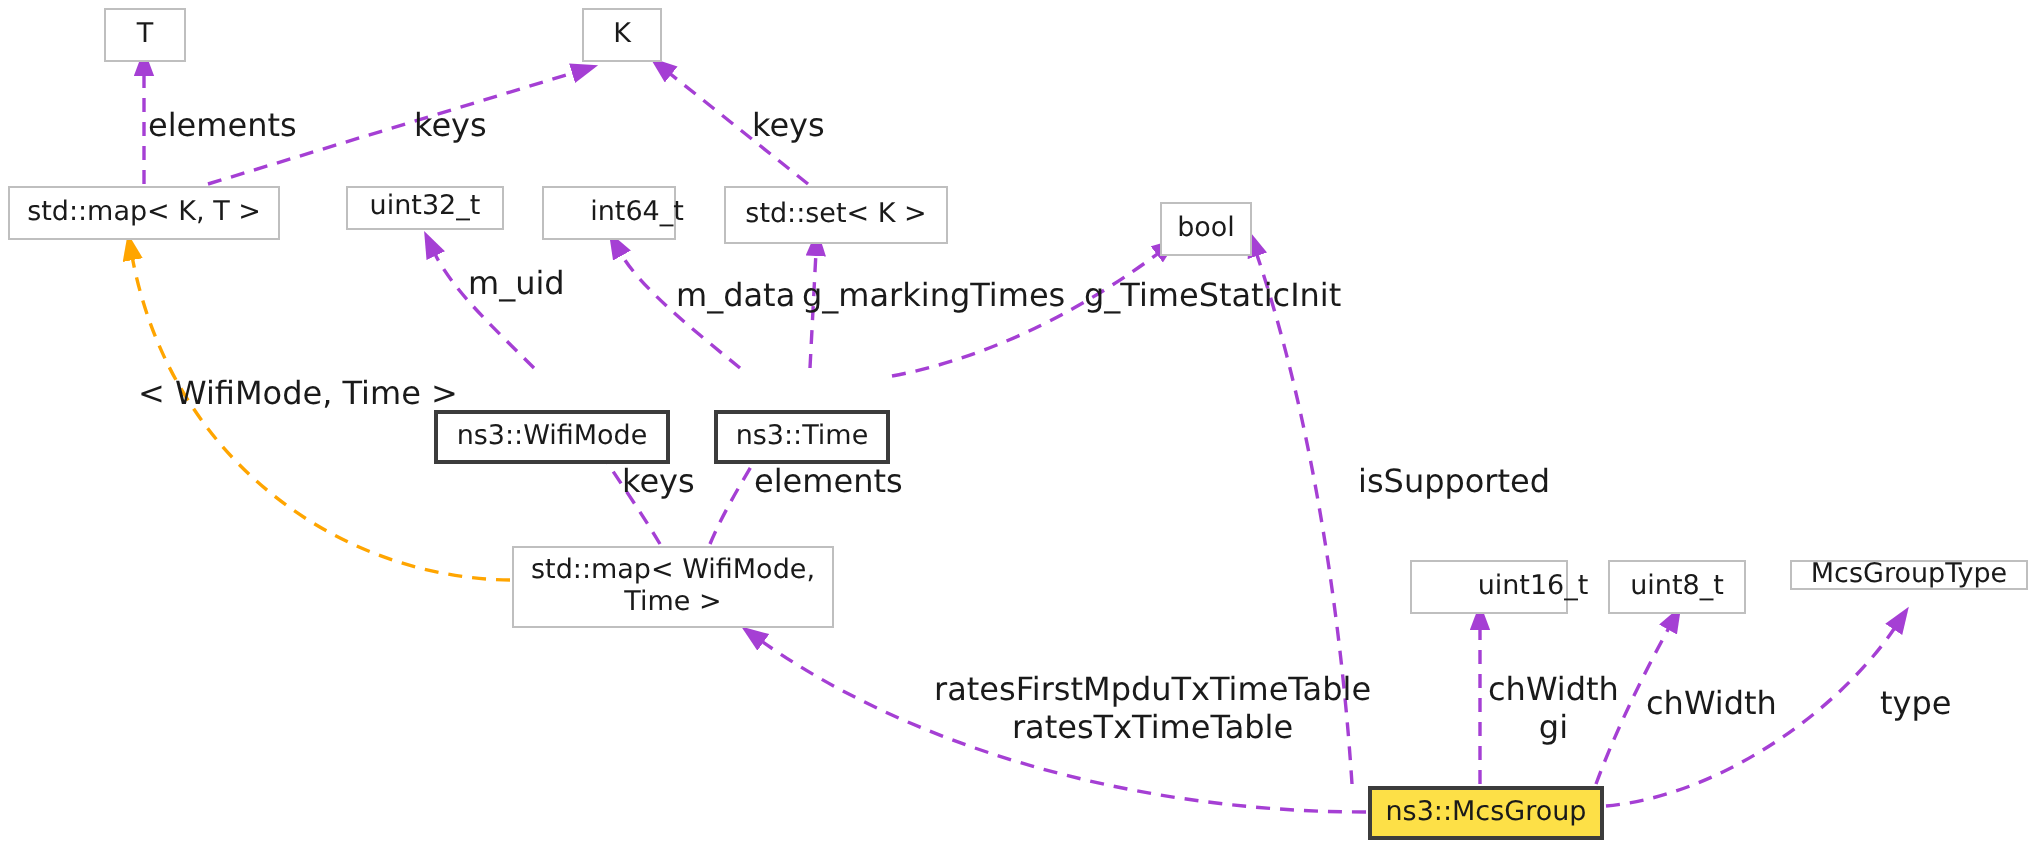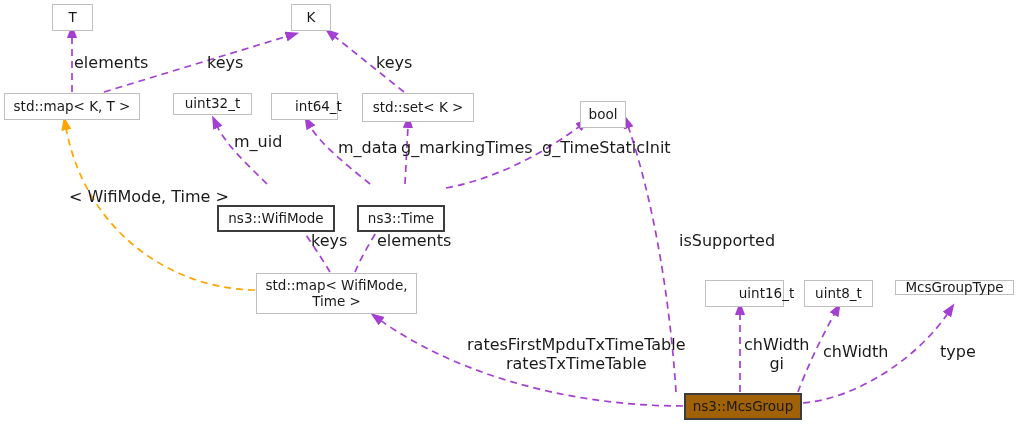--- a/index.html
+++ b/index.html
@@ -40,21 +40,21 @@
   }
   .node.plain {
     border: 1px solid #bfbfbf;
   }
   .node.strong {
     border: 2px solid #3c3c3c;
     margin-top: 20px;
   }
   .node.focus {
     border: 2px solid #3c3c3c;
-    background: #a16207;
+    background: #fde047;
   }
   .edge-label {
     position: absolute;
     font-size: 16px;
     color: #1a1a1a;
     line-height: 1.16;
     white-space: pre;
     text-align: center;
     z-index: 2;
     background: transparent;

